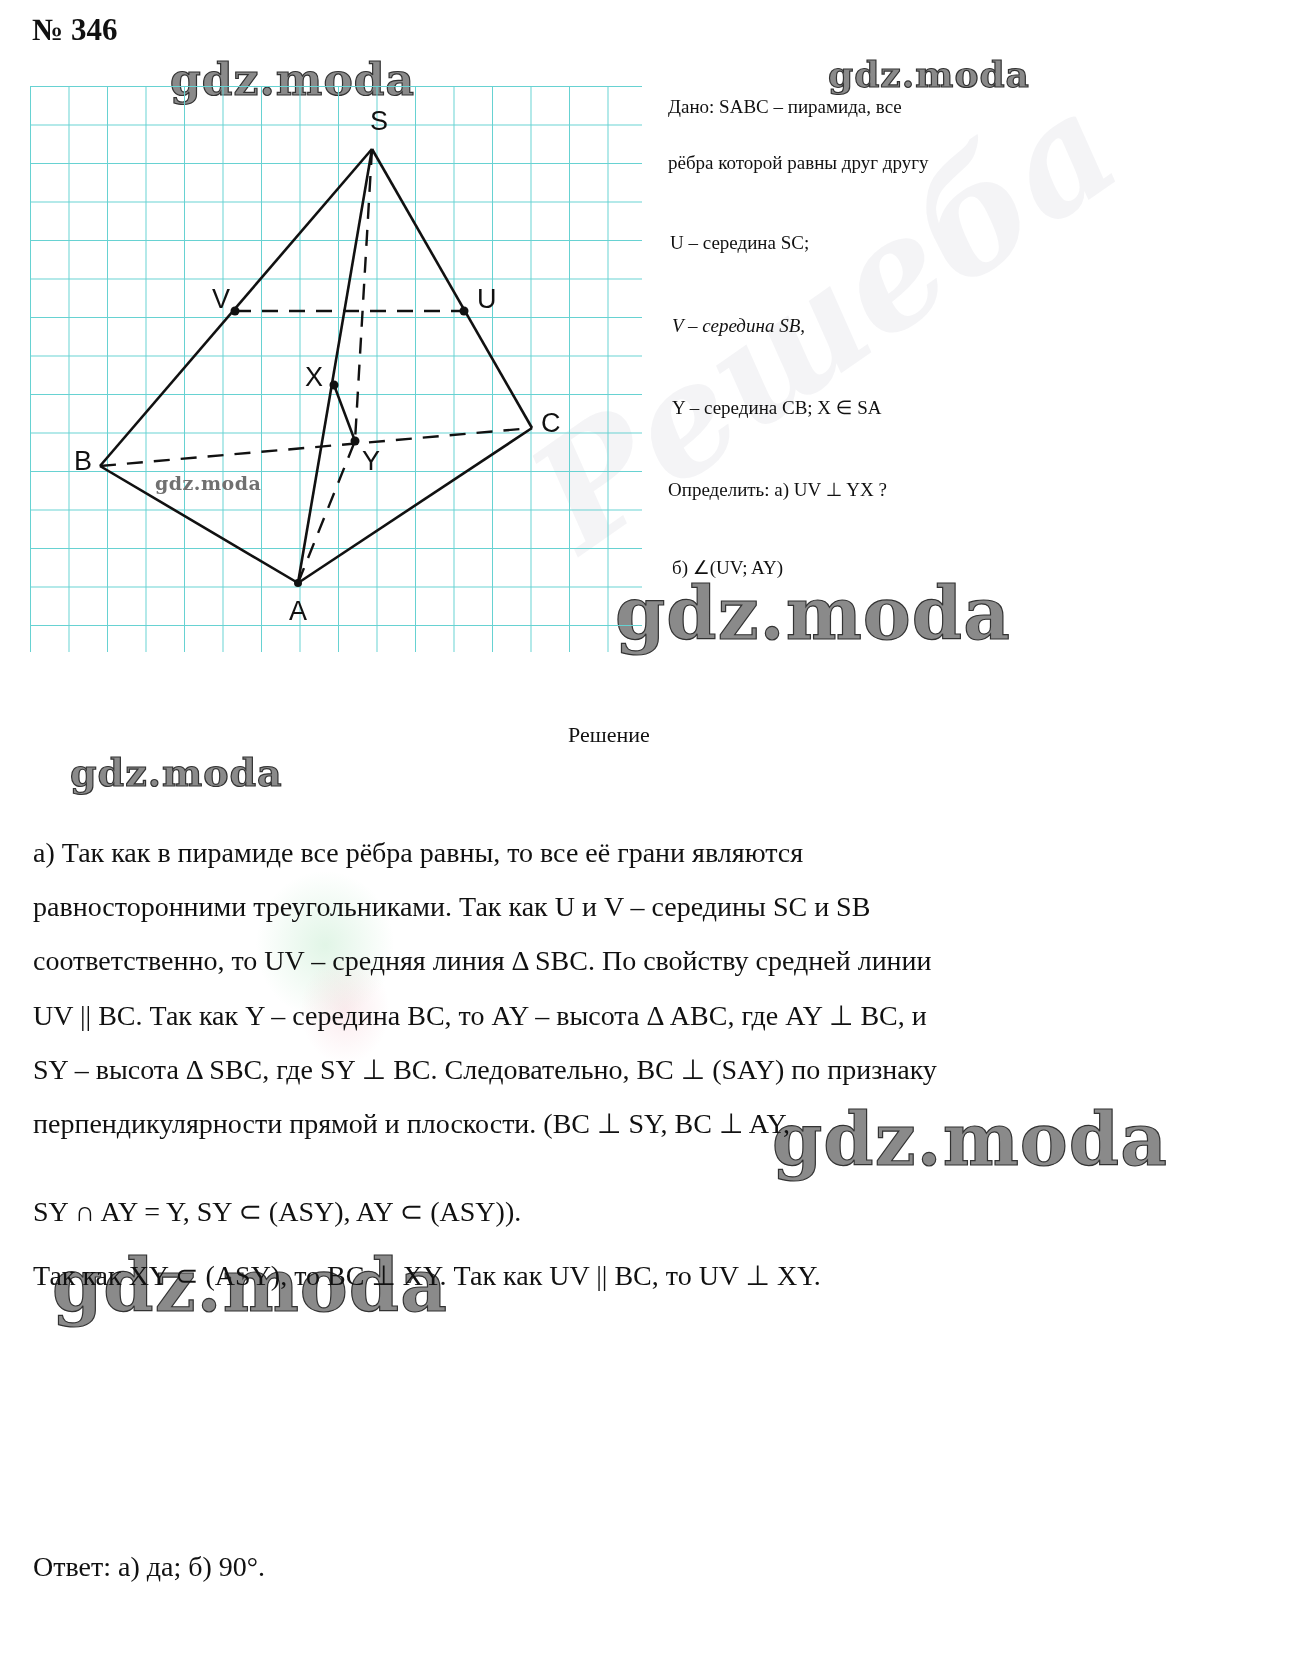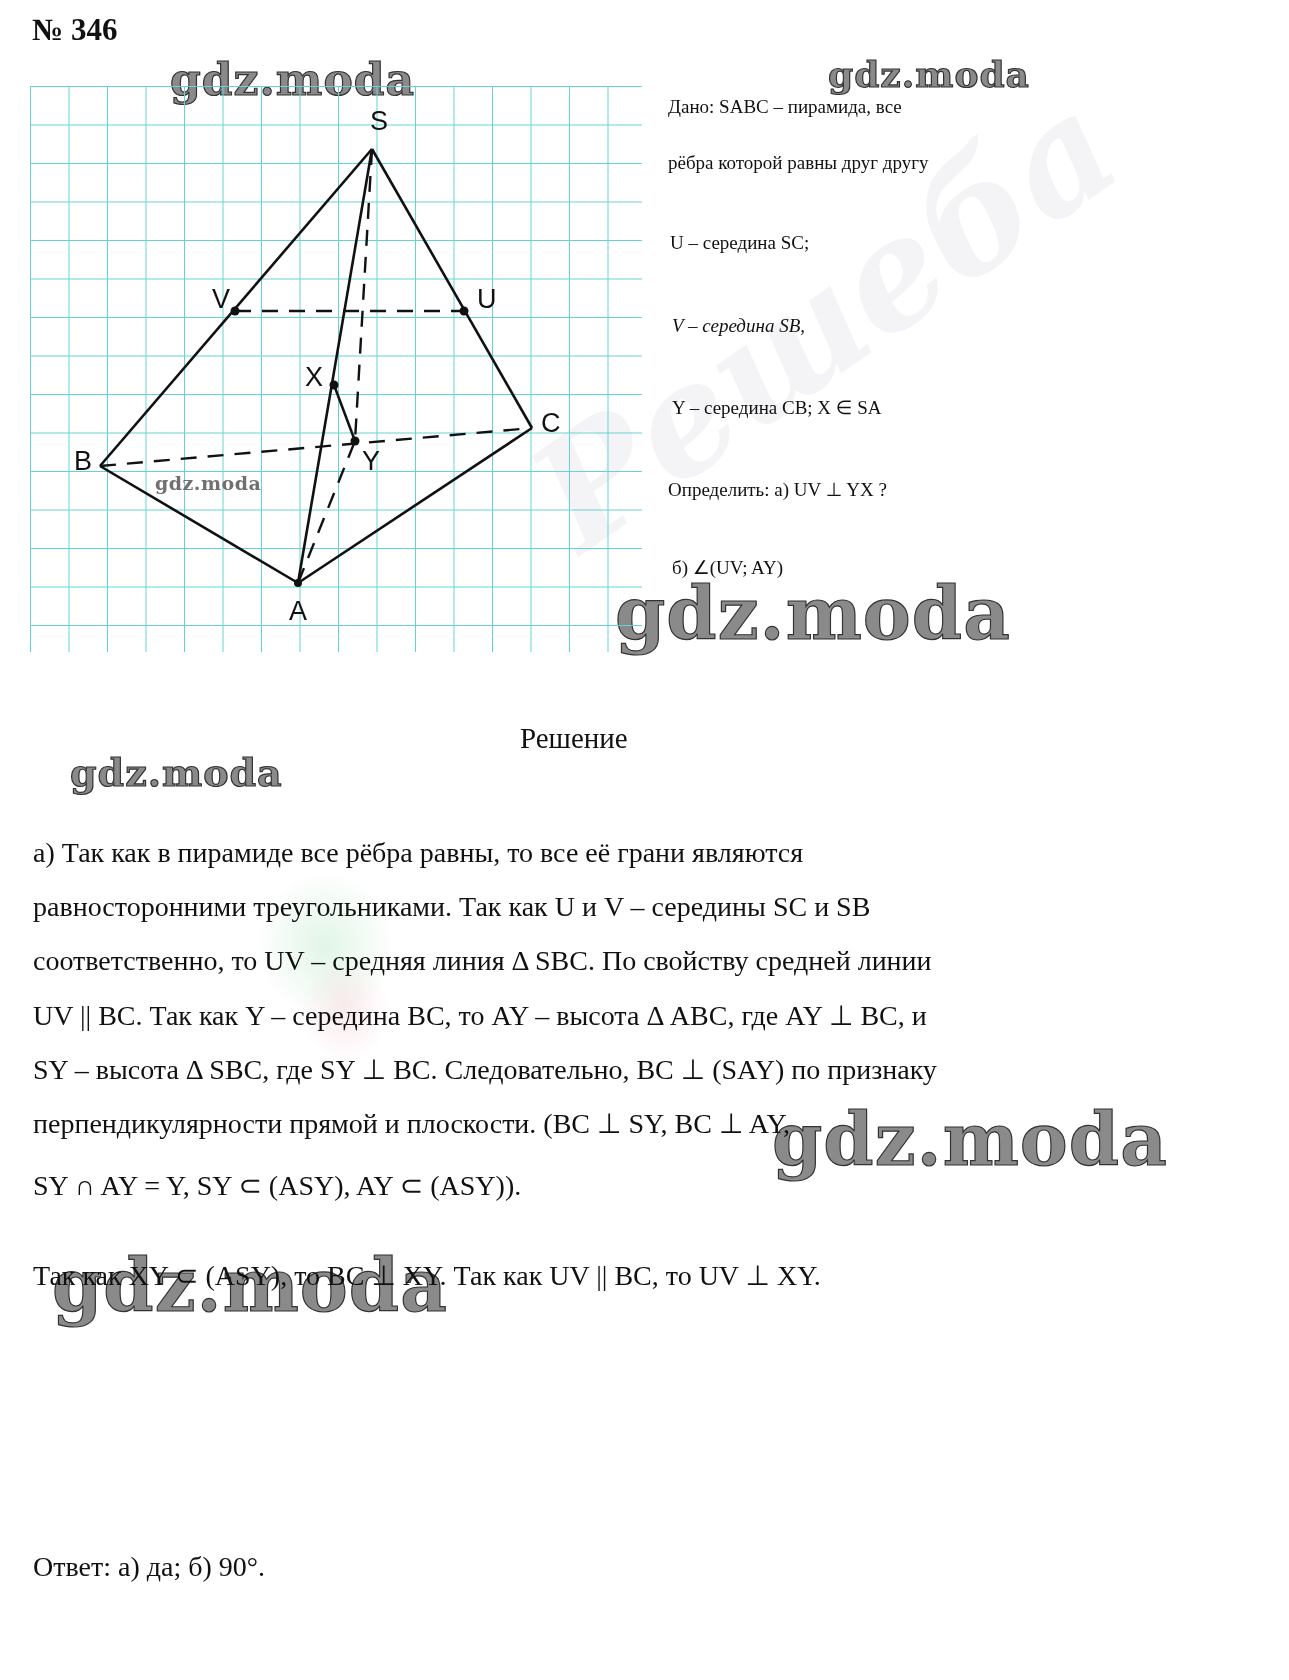--- a/index.html
+++ b/index.html
@@ -4,21 +4,21 @@
 <style>
   html,body{margin:0;padding:0;background:#ffffff;}
   .page{
     position:relative;width:1289px;height:1680px;background:#ffffff;
     font-family:"Liberation Serif", serif;color:#111;overflow:hidden;
   }
   .abs{position:absolute;}
   .problem-number{font-weight:bold;font-size:31px;}
   .given-line{font-size:19px;white-space:nowrap;}
   .body-line{font-size:28px;white-space:nowrap;margin-top:31px;}
-  .heading{font-size:29px;}
+  .heading{font-size:22px;margin-left:48px;}
   .wm{
     font-family:"DejaVu Serif", serif;font-weight:bold;color:#8a8a8a;
     -webkit-text-stroke:1.2px #333;letter-spacing:1px;white-space:nowrap;line-height:1;
   }
   .wm-tiny{
     font-family:"DejaVu Serif", serif;font-weight:bold;color:#707070;
     font-size:19px;letter-spacing:0.5px;white-space:nowrap;
   }
   .wm-diag{
     font-family:"DejaVu Serif", serif;font-style:italic;font-weight:bold;
@@ -108,21 +108,21 @@
 
   <div class="abs heading" style="left:520px;top:722px;">Решение</div>
 
   <div>
     <div class="abs body-line" style="left:33px;top:806px;">а) Так как в пирамиде все рёбра равны, то все её грани являются</div>
     <div class="abs body-line" style="left:33px;top:860px;">равносторонними треугольниками. Так как U и V – середины SC и SB</div>
     <div class="abs body-line" style="left:33px;top:914px;">соответственно, то UV – средняя линия Δ SBC. По свойству средней линии</div>
     <div class="abs body-line" style="left:33px;top:968px;">UV || BC. Так как Y – середина BC, то AY – высота Δ ABC, где AY ⊥ BC, и</div>
     <div class="abs body-line" style="left:33px;top:1022px;">SY – высота Δ SBC, где SY ⊥ BC. Следовательно, BC ⊥ (SAY) по признаку</div>
     <div class="abs body-line" style="left:33px;top:1076px;">перпендикулярности прямой и плоскости. (BC ⊥ SY,  BC ⊥ AY,</div>
-    <div class="abs body-line" style="left:33px;top:1138px;text-align:center;">SY ∩ AY = Y,  SY ⊂ (ASY),  AY ⊂ (ASY)).</div>
+    <div class="abs body-line" style="left:33px;top:1164px;text-align:center;">SY ∩ AY = Y,  SY ⊂ (ASY),  AY ⊂ (ASY)).</div>
   </div>
 
   <div class="abs body-line" style="left:33px;top:1228px;">Так как XY ⊂ (ASY), то BC ⊥ XY. Так как UV || BC, то UV ⊥ XY.</div>
 
 
   <div class="abs body-line" style="left:33px;top:1520px;">Ответ: а) да;  б) 90°.</div>
 
 </div>
 
 </body></html>

